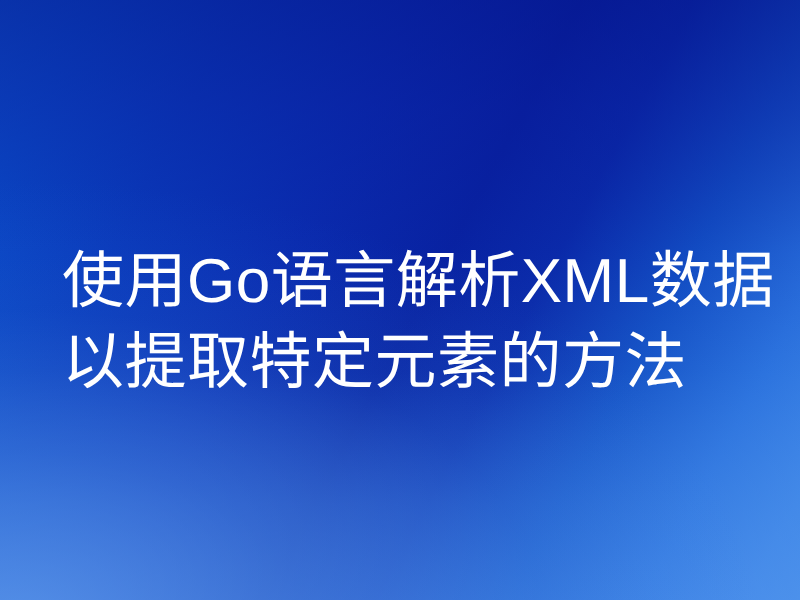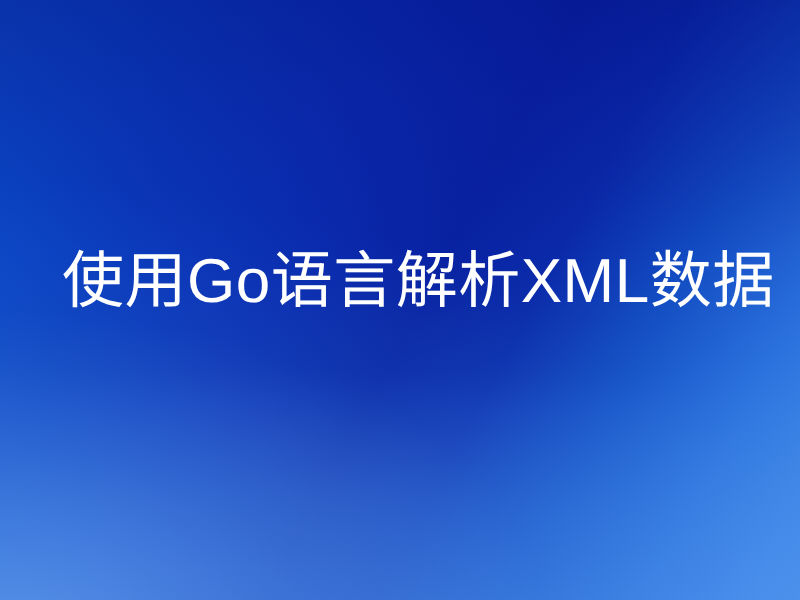--- a/index.html
+++ b/index.html
@@ -93,15 +93,16 @@
 <body>
 
 <div class="canvas">
 
   <div class="bg-gradient"></div>
   <div class="bg-wash"></div>
   <div class="bg-glow"></div>
 
   <div class="title-block">
     <span class="title-line">使用Go语言解析XML数据</span>
+    <span class="title-line">以提取特定元素的方法</span>
   </div>
 
 </div>
 
 </body></html>

